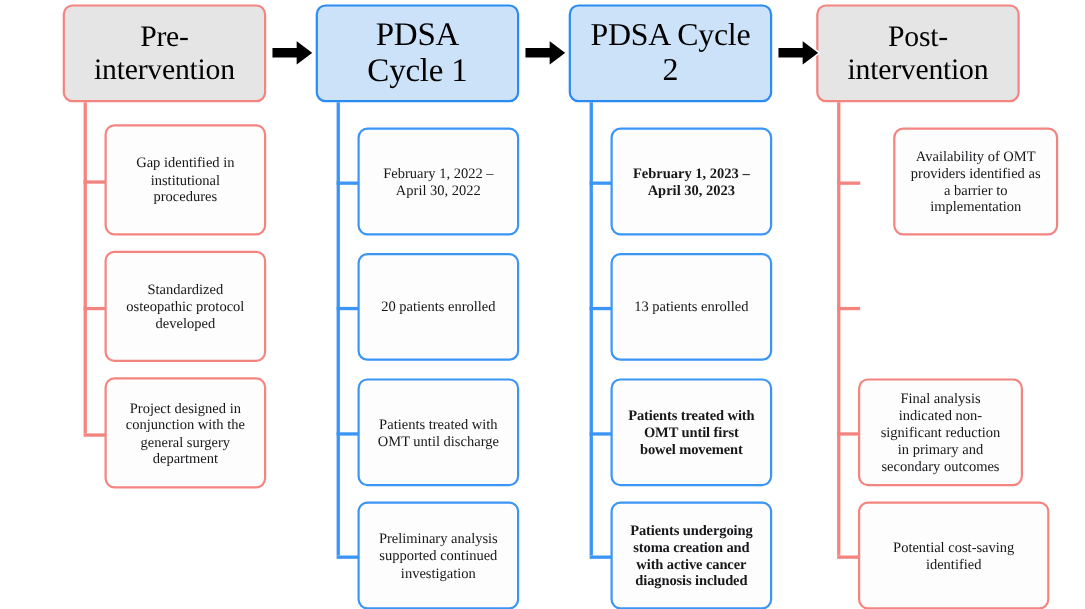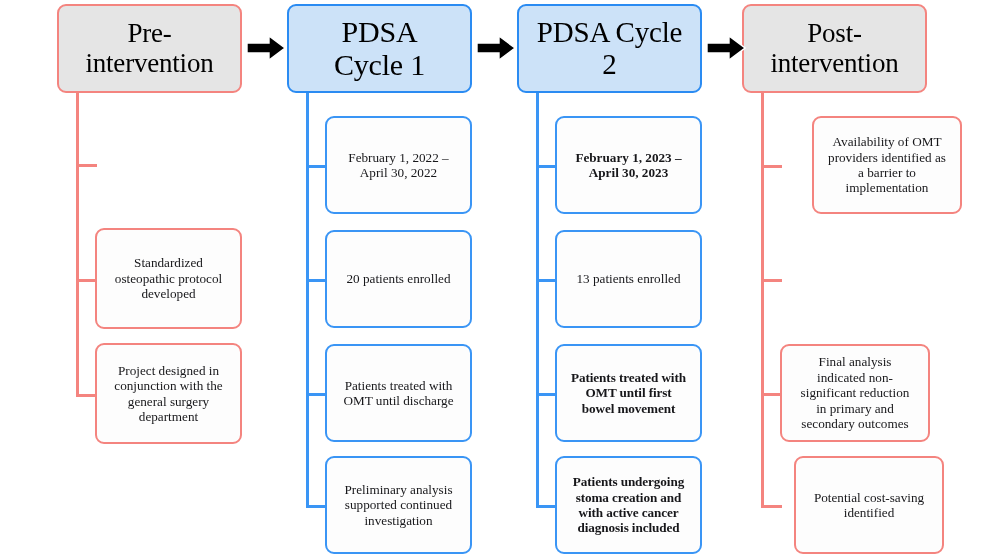--- a/index.html
+++ b/index.html
@@ -106,20 +106,25 @@
 <body>
 
 <div id="canvas">
     <div class="column" style="left: 57px; width: 185px;">
       <div class="header-box pink" style="width: 185px; font-size: 27px;">
         <span class="htext">Pre-
 intervention</span>
       </div>
       <div class="trunk pink" style="left: 19px; top: 93px; height: 300.5px;"></div>
       <div class="stub pink" style="left: 19px; top: 163.5px; width: 21px;"></div>
+      <div class="sub-box pink" style="left: 38px; top: 113px; width: 147px; height: 101px;">
+        <span class="stext">Gap identified in
+institutional
+procedures</span>
+      </div>
       <div class="stub pink" style="left: 19px; top: 278.5px; width: 21px;"></div>
       <div class="sub-box pink" style="left: 38px; top: 228px; width: 147px; height: 101px;">
         <span class="stext">Standardized
 osteopathic protocol
 developed</span>
       </div>
       <div class="stub pink" style="left: 19px; top: 393.5px; width: 21px;"></div>
       <div class="sub-box pink" style="left: 38px; top: 343px; width: 147px; height: 101px;">
         <span class="stext">Project designed in
 conjunction with the
@@ -199,21 +204,21 @@
       <div class="stub pink" style="left: 19px; top: 279px; width: 21px;"></div>
       <div class="stub pink" style="left: 19px; top: 393px; width: 21px;"></div>
       <div class="sub-box pink" style="left: 38px; top: 344px; width: 150px; height: 98px;">
         <span class="stext">Final analysis
 indicated non-
 significant reduction
 in primary and
 secondary outcomes</span>
       </div>
       <div class="stub pink" style="left: 19px; top: 505px; width: 21px;"></div>
-      <div class="sub-box pink" style="left: 38px; top: 456px; width: 150px; height: 98px; margin-left: 14px;">
+      <div class="sub-box pink" style="left: 38px; top: 456px; width: 174px; height: 98px;">
         <span class="stext">Potential cost-saving
 identified</span>
       </div>
     </div>
     <div class="arrow" style="left: 246px;">
       <svg width="40" height="28" viewBox="0 0 40 28">
         <path d="M1 9 L23 9 L23 2 L39 14 L23 26 L23 19 L1 19 Z" fill="#000000" stroke="#ffffff" stroke-width="1.4" stroke-linejoin="miter"></path>
       </svg>
     </div>
     <div class="arrow" style="left: 476px;">

